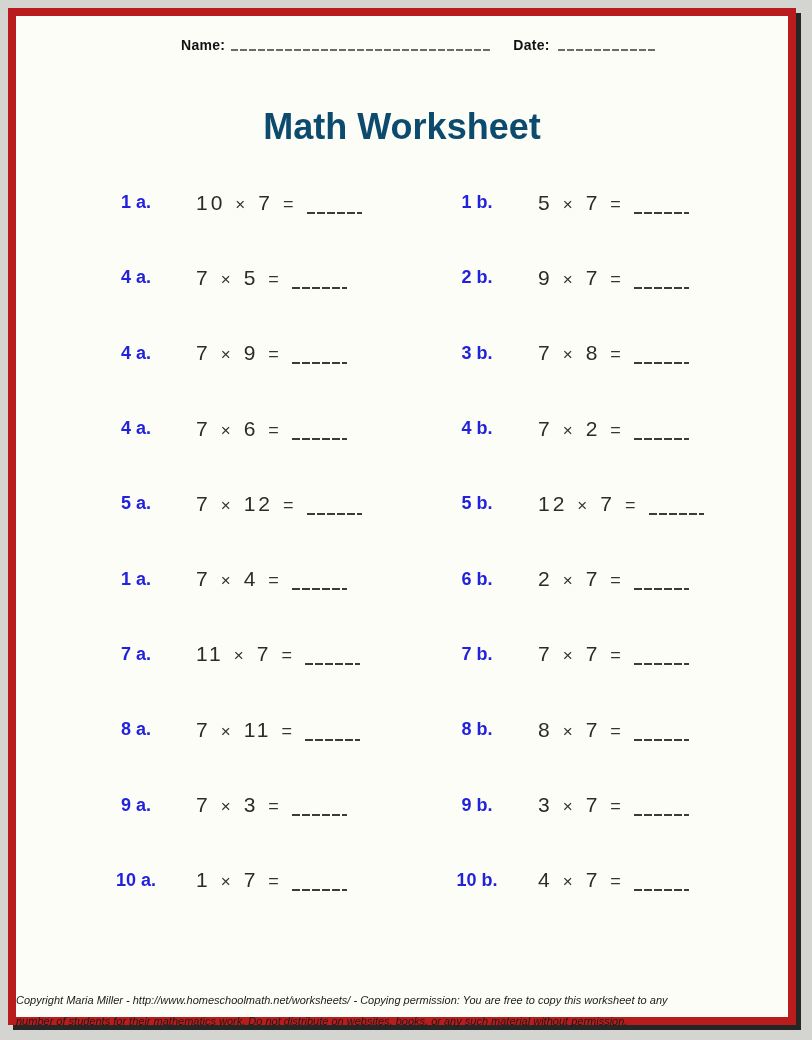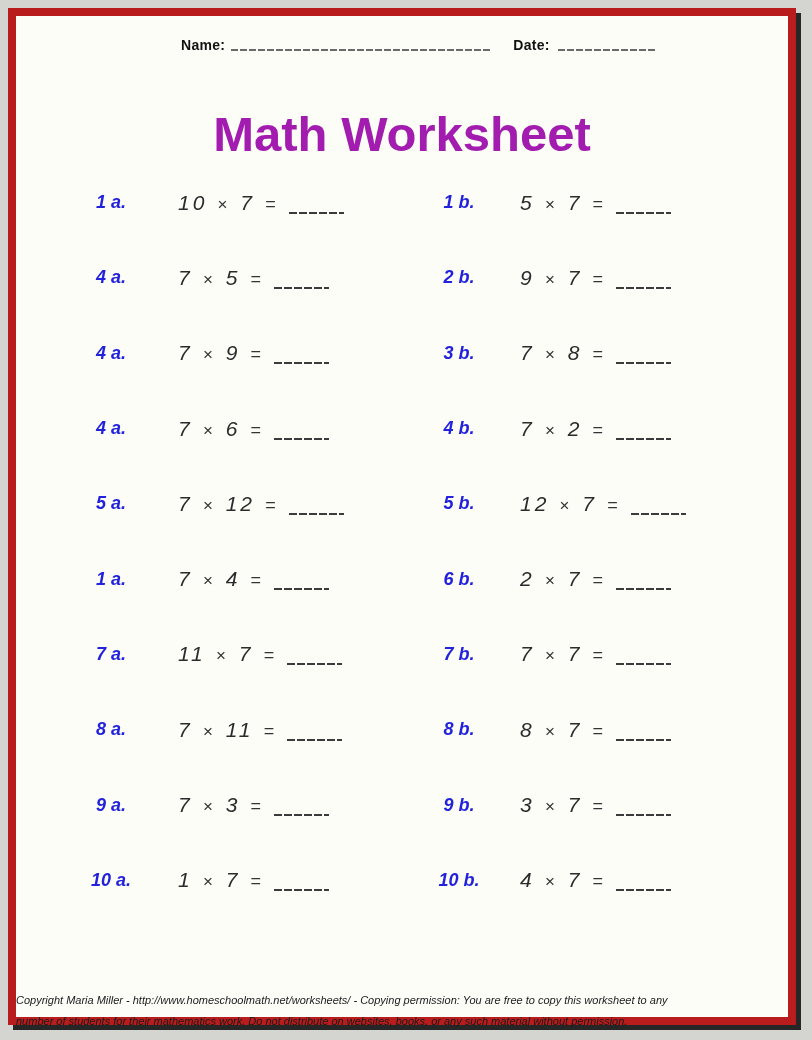--- a/index.html
+++ b/index.html
@@ -32,41 +32,41 @@
     background:repeating-linear-gradient(90deg,#6a6a6a 0 7px, transparent 7px 9px);
     margin:0 0 1px 6px;
   }
   .name-line { width:260px; }
   .date-line { width:99px; margin-left:8px; }
   .date-label { margin-left:22px; }
   
   .title {
     position:absolute; left:0; right:0; top:90px;
     text-align:center;
-    font-size:49px; font-weight:bold;
-    color:#a21caf;
+    font-size:36px; font-weight:bold;
+    color:#0c4a6e;
     letter-spacing:0px;
   }
   
   .problems { position:absolute; left:0; right:0; top:149px; }
   .prow {
     height:75.3px;
     display:flex; align-items:center;
-    padding-left:57px; box-sizing:border-box;font-style:italic;
+    padding-left:82px; box-sizing:border-box;
   }
   .plabel {
     width:76px; text-align:center;
     color:#2222dd; font-weight:bold; font-size:18px;
     flex:0 0 auto;
   }
   .expr {
     display:inline-flex; align-items:baseline; gap:13px;
     font-size:21px; color:#2b2b2b;
   }
-  .expr-a { width:243px; margin-left:29px; flex:0 0 auto; }
+  .expr-a { width:243px; margin-left:22px; flex:0 0 auto; }
   .expr-b { margin-left:23px; }
   .num { letter-spacing:3px; margin-right:-3px; }
   .op { font-size:17px; color:#333; }
   .eq { font-size:18px; color:#333; }
   .blank {
     width:55px; height:2px;
     align-self:flex-end; margin-bottom:1px;
     background:repeating-linear-gradient(90deg,#3b3b3b 0 8px, transparent 8px 10px);
   }
   

